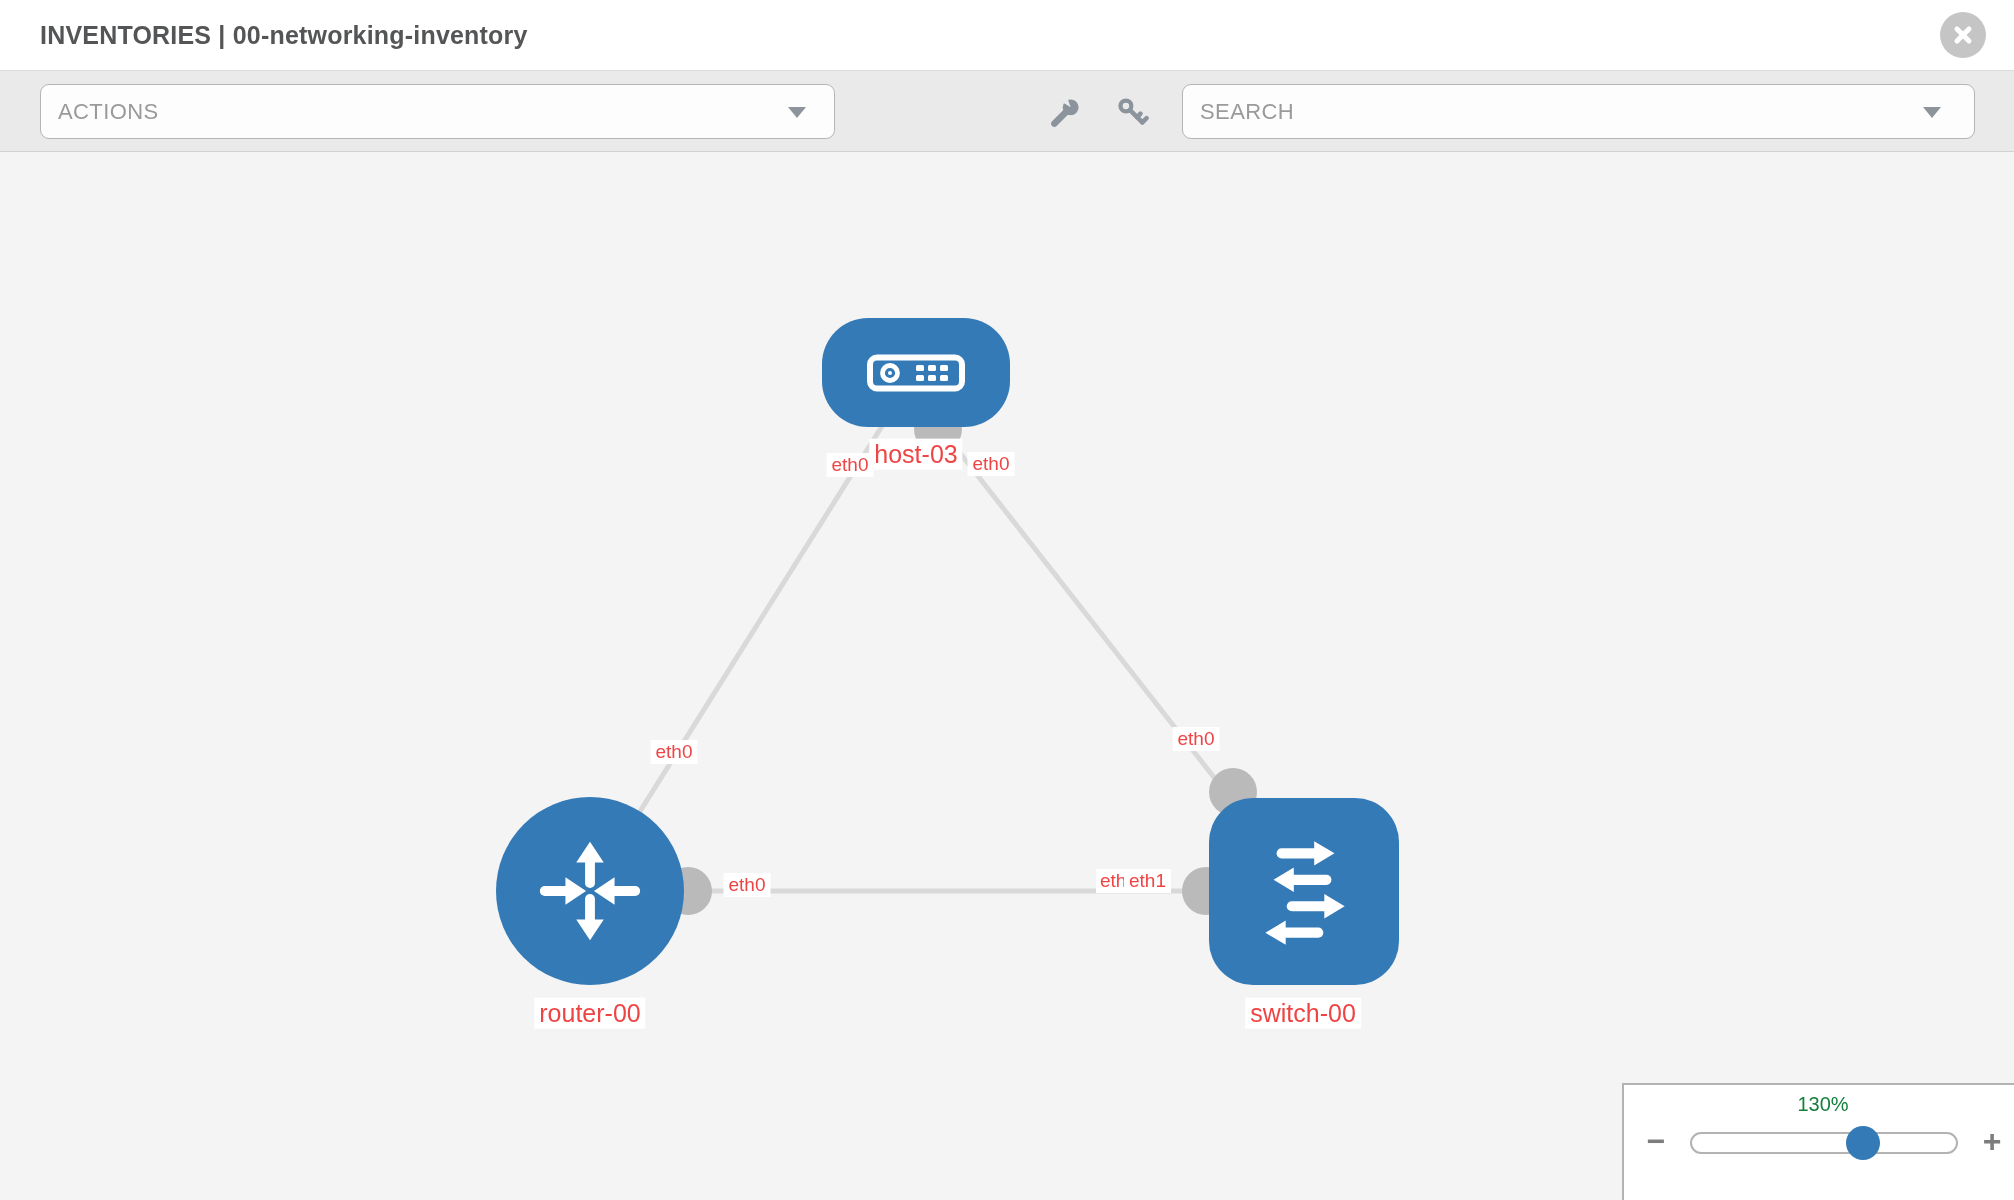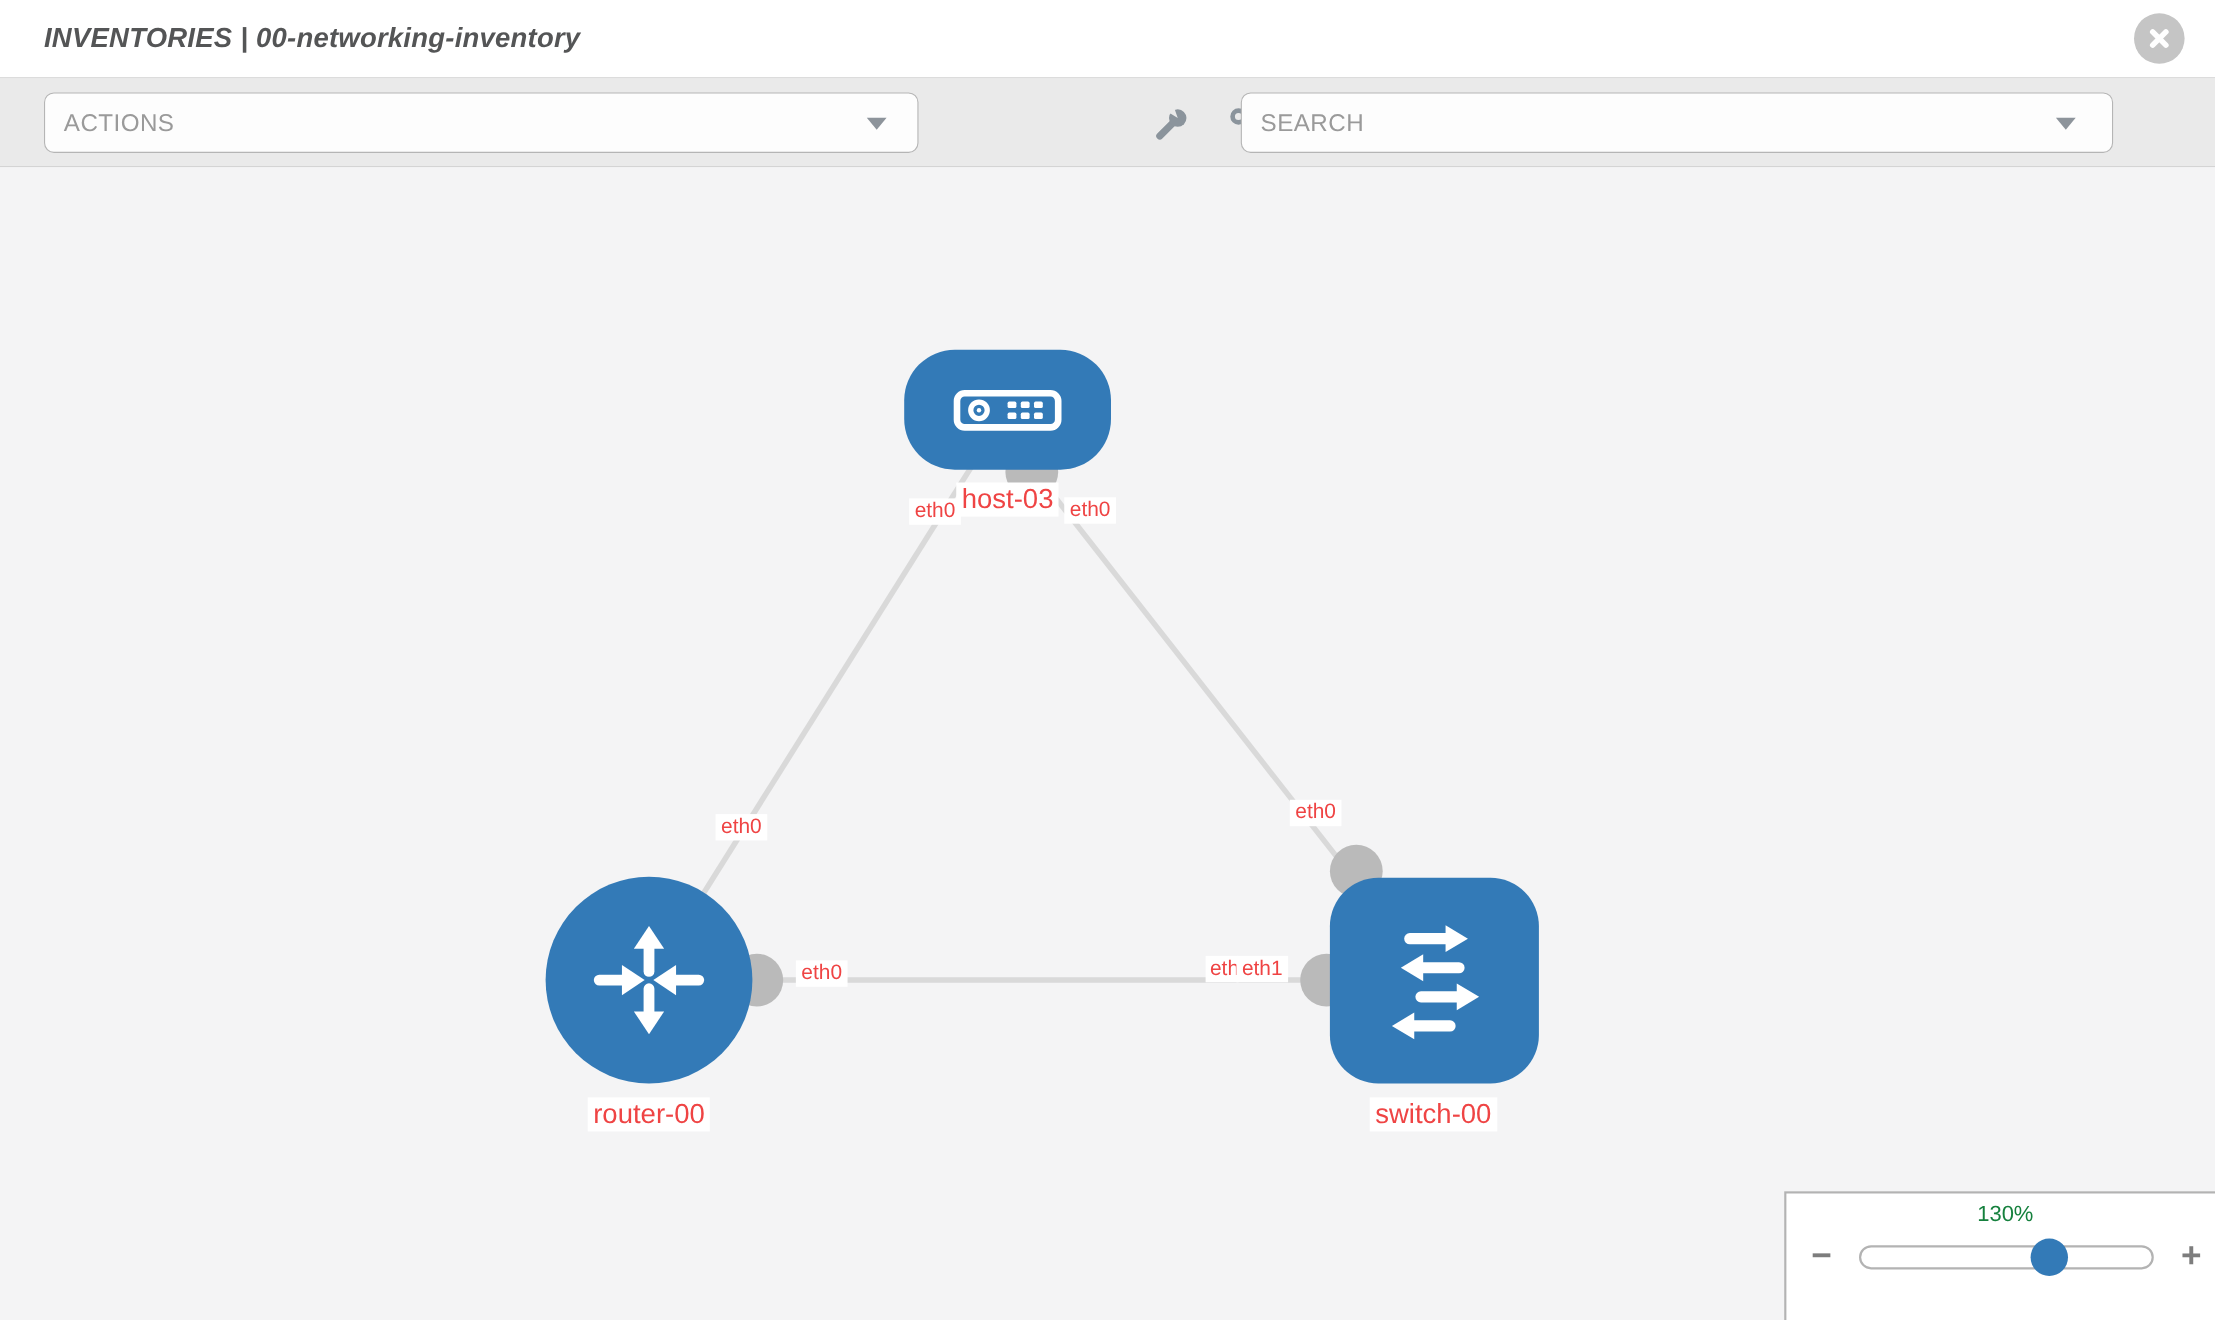--- a/index.html
+++ b/index.html
@@ -11,21 +11,21 @@
   }
   .app { position: absolute; inset: 0; }
 
   
   .header {
     position: absolute; left: 0; top: 0; width: 2014px; height: 70px;
     background: #ffffff;
   }
   .page-title {
     position: absolute; left: 40px; top: 50%; transform: translateY(-50%);
-    font-size: 25px; font-weight: bold; color: #545556; letter-spacing: 0.2px; font-style: italic;
+    font-size: 25px; font-weight: bold; color: #545556; letter-spacing: 0.2px;
   }
   .close-btn {
     position: absolute; left: 1940px; top: 12px; width: 46px; height: 46px;
     border: none; border-radius: 50%; background: #c5c5c5; cursor: pointer;
     display: flex; align-items: center; justify-content: center; padding: 0;
   }
 
   
   .toolbar {
     position: absolute; left: 0; top: 70px; width: 2014px; height: 82px;
@@ -42,21 +42,21 @@
     margin-left: 17px; font-size: 22px; color: #9a9a9a; letter-spacing: 0.4px;
   }
   .caret {
     position: absolute; top: 50%; margin-top: -5px;
     width: 0; height: 0;
     border-left: 9px solid transparent; border-right: 9px solid transparent;
     border-top: 11px solid #8d949b;
   }
   .actions-box { left: 40px; width: 795px; }
   .actions-box .caret { right: 28px; }
-  .search-box { left: 1128px; width: 793px; }
+  .search-box { left: 1182px; width: 793px; }
   .search-box .caret { right: 33px; }
   .tool-btn {
     position: absolute; top: 22px; width: 40px; height: 40px;
     background: transparent; border: none; cursor: pointer;
     display: flex; align-items: center; justify-content: center; padding: 0;
   }
   .wrench-btn { left: 1045px; }
   .key-btn { left: 1113px; }
 
   

